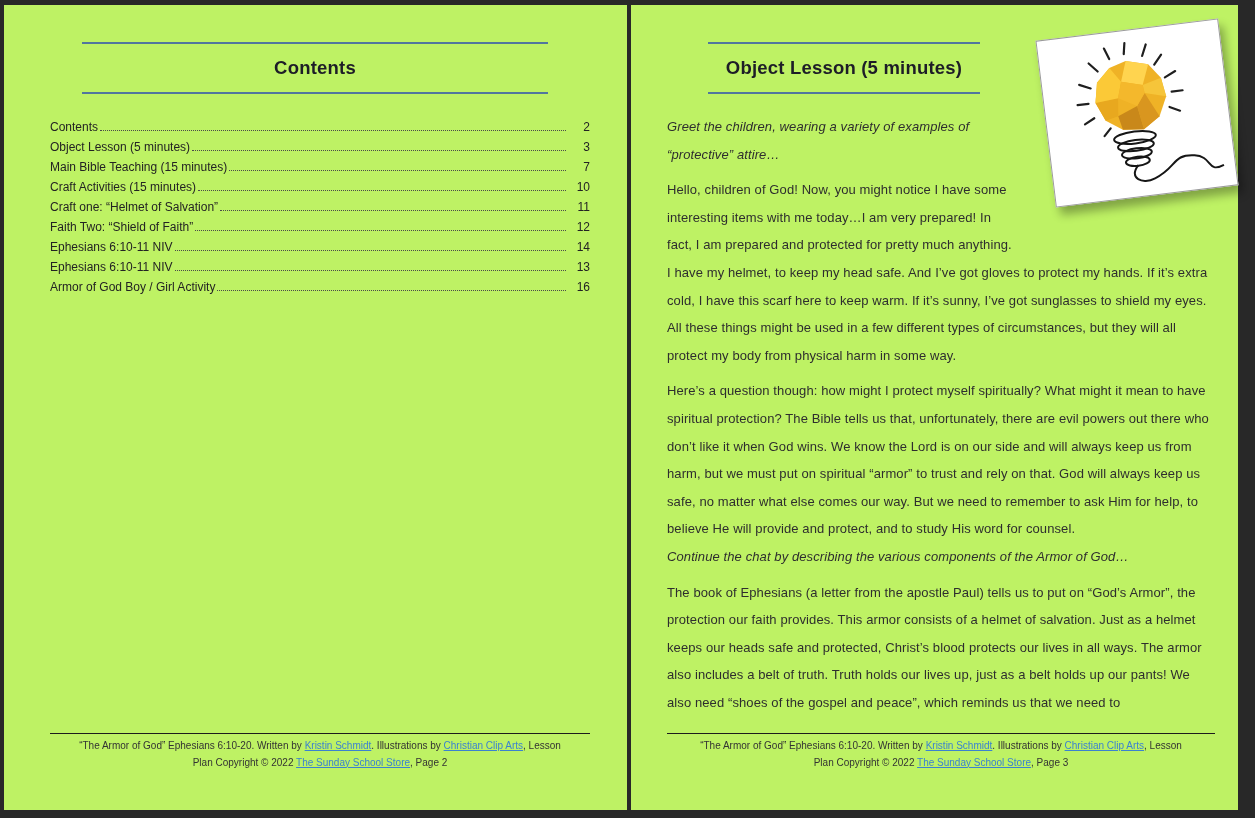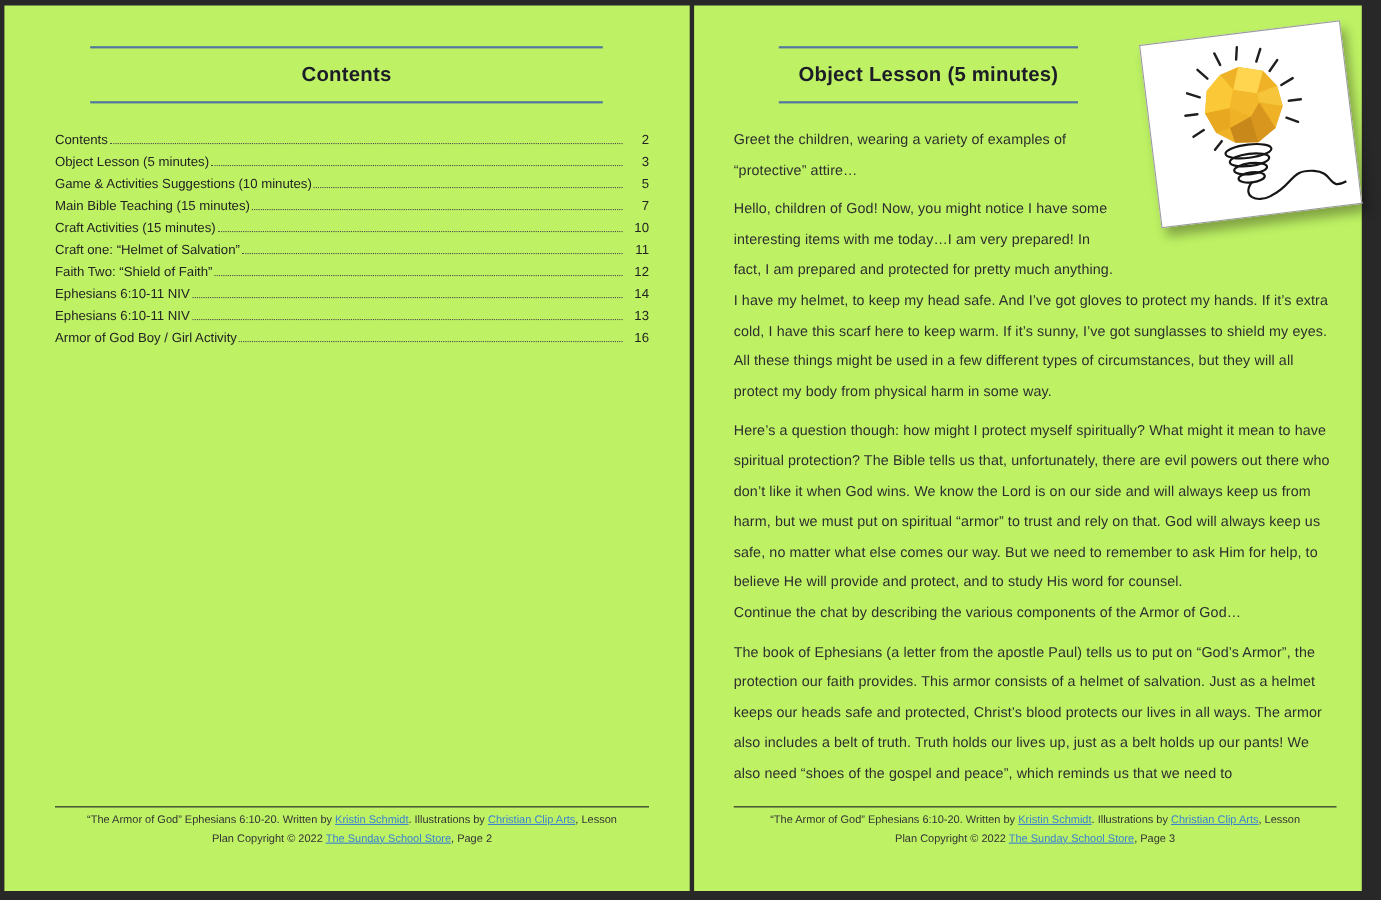--- a/index.html
+++ b/index.html
@@ -34,21 +34,21 @@
   .toc-page{width:22px;text-align:right;padding-bottom:2px;}
 
   
   .content{
     margin-top:19px;padding:0 23px 0 36px;
     font-size:13px;line-height:27.6px;color:#2e2e2e;letter-spacing:.1px;
   }
   .content p{margin:0 0 8px 0;}
   .content p.tight{margin-bottom:0;}
   .content p.nogap{margin-top:0;}
-  .italic{}
+  .italic{font-style:italic;}
 
   
   .photo-card{
     float:right;width:174px;height:158px;
     margin:-84px -14px 40px 30px;
     background:#ffffff;border:1px solid #9b9b9b;
     box-shadow:4px 8px 10px rgba(0,0,0,.32);
     transform:rotate(-7deg);
     padding:4px;
   }
@@ -77,25 +77,20 @@
   <div class="toc">
     <div class="toc-row">
       <span class="toc-label">Contents</span>
       <span class="toc-dots"></span>
       <span class="toc-page">2</span>
     </div>
     <div class="toc-row">
       <span class="toc-label">Object Lesson (5 minutes)</span>
       <span class="toc-dots"></span>
       <span class="toc-page">3</span>
-    </div>
-    <div class="toc-row">
-      <span class="toc-label">Game &amp; Activities Suggestions (10 minutes)</span>
-      <span class="toc-dots"></span>
-      <span class="toc-page">5</span>
     </div>
     <div class="toc-row">
       <span class="toc-label">Main Bible Teaching  (15 minutes)</span>
       <span class="toc-dots"></span>
       <span class="toc-page">7</span>
     </div>
     <div class="toc-row">
       <span class="toc-label">Craft Activities (15 minutes)</span>
       <span class="toc-dots"></span>
       <span class="toc-page">10</span>

